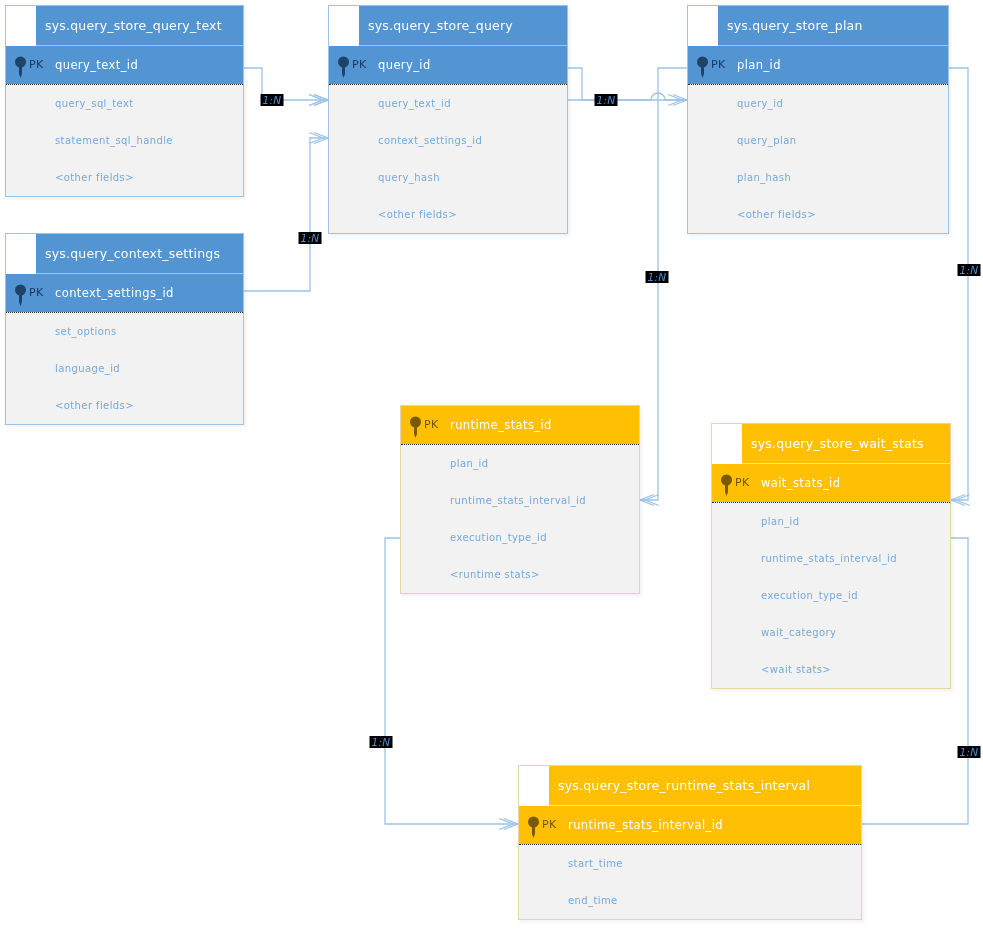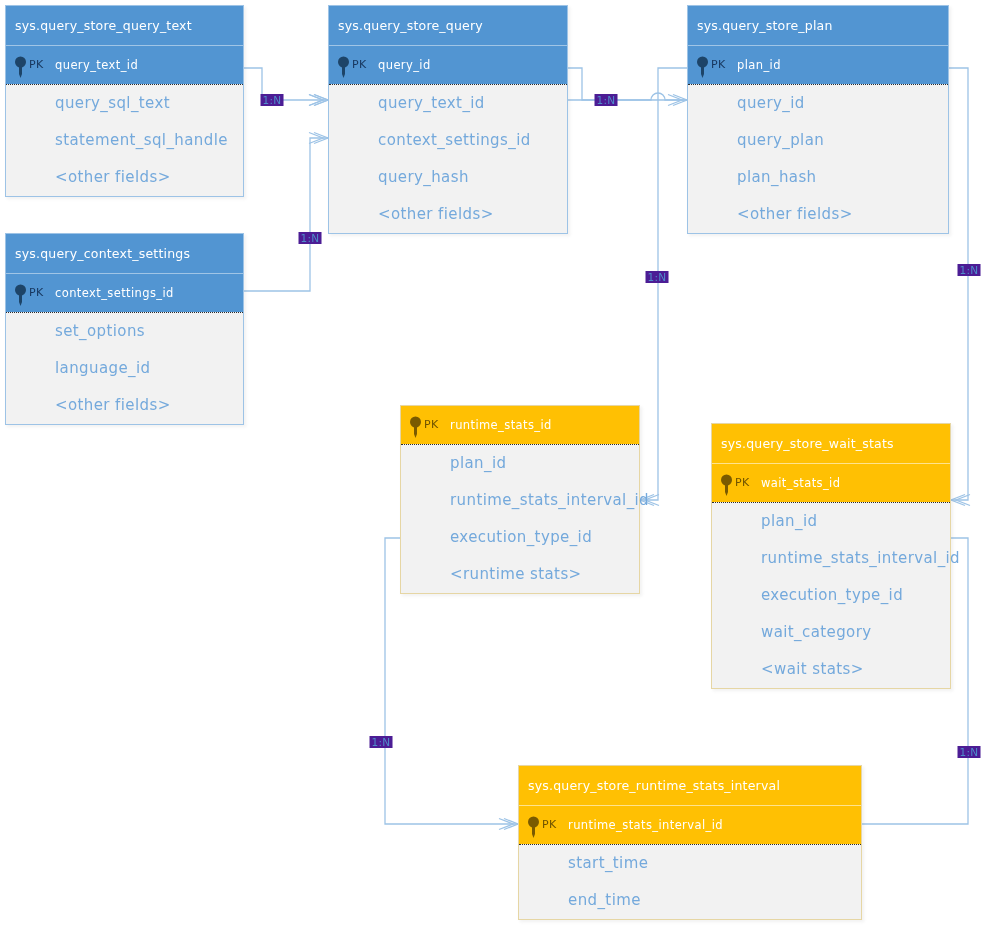--- a/index.html
+++ b/index.html
@@ -11,46 +11,46 @@
 
   .entity{
     position:absolute;box-sizing:border-box;border:1px solid;
     box-shadow:2px 2px 3px rgba(120,120,120,0.10);
   }
   .entity.blue{border-color:#9DC3E6;}
   .entity.orange{border-color:#E6D6A4;}
 
   .e-header{
     height:39px;line-height:39px;padding-left:9px;
-    color:#ffffff;font-size:12.5px;letter-spacing:.2px;white-space:nowrap;
+    color:#ffffff;font-size:12.5px;letter-spacing:.2px;white-space:nowrap;margin-left:30px;
   }
   .blue .e-header{background:#5295D2;border-bottom:1px solid rgba(255,255,255,.45);}
   .orange .e-header{background:#FFC003;border-bottom:1px solid rgba(255,255,255,.55);}
 
   .e-pk{position:relative;height:38px;line-height:38px;}
   .blue .e-pk{background:#5295D2;}
   .orange .e-pk{background:#FFC003;}
   .key-icon{position:absolute;left:8px;top:8px;width:13px;height:22px;}
   .blue .key-icon{color:#1D4468;}
   .orange .key-icon{color:#7A5A00;}
   .pk-label{position:absolute;left:23px;top:0;font-size:11px;letter-spacing:.3px;}
   .blue .pk-label{color:#17365D;}
   .orange .pk-label{color:#6E5200;}
   .pk-field{display:block;padding-left:49px;color:#ffffff;font-size:11.5px;letter-spacing:.4px;white-space:nowrap;}
 
   .e-body{background:#F2F2F2;border-top:1.5px dotted #2b2b2b;}
   .e-row{
     height:37px;line-height:37px;padding-left:49px;
-    color:#74A9DC;font-size:15px;letter-spacing:.4px;white-space:nowrap;
+    color:#74A9DC;font-size:10px;letter-spacing:.4px;white-space:nowrap;
   }
 
   .rel-label{
     position:absolute;transform:translate(-50%,-50%);
-    background:#4c1d95;padding:0 2px;
-    color:#4F8CC9;font-size:10.5px;letter-spacing:.3px;
+    background:#000000;padding:0 2px;
+    color:#4F8CC9;font-size:10.5px;letter-spacing:.3px;font-style:italic;
   }
 </style>
 </head>
 <body>
 
 <div class="canvas">
 
   <svg class="wires" viewBox="0 0 983 933" fill="none" stroke="#9DC3E6" stroke-width="1.3">
 
     <path d="M244,68 H262 V100 H686"></path>

